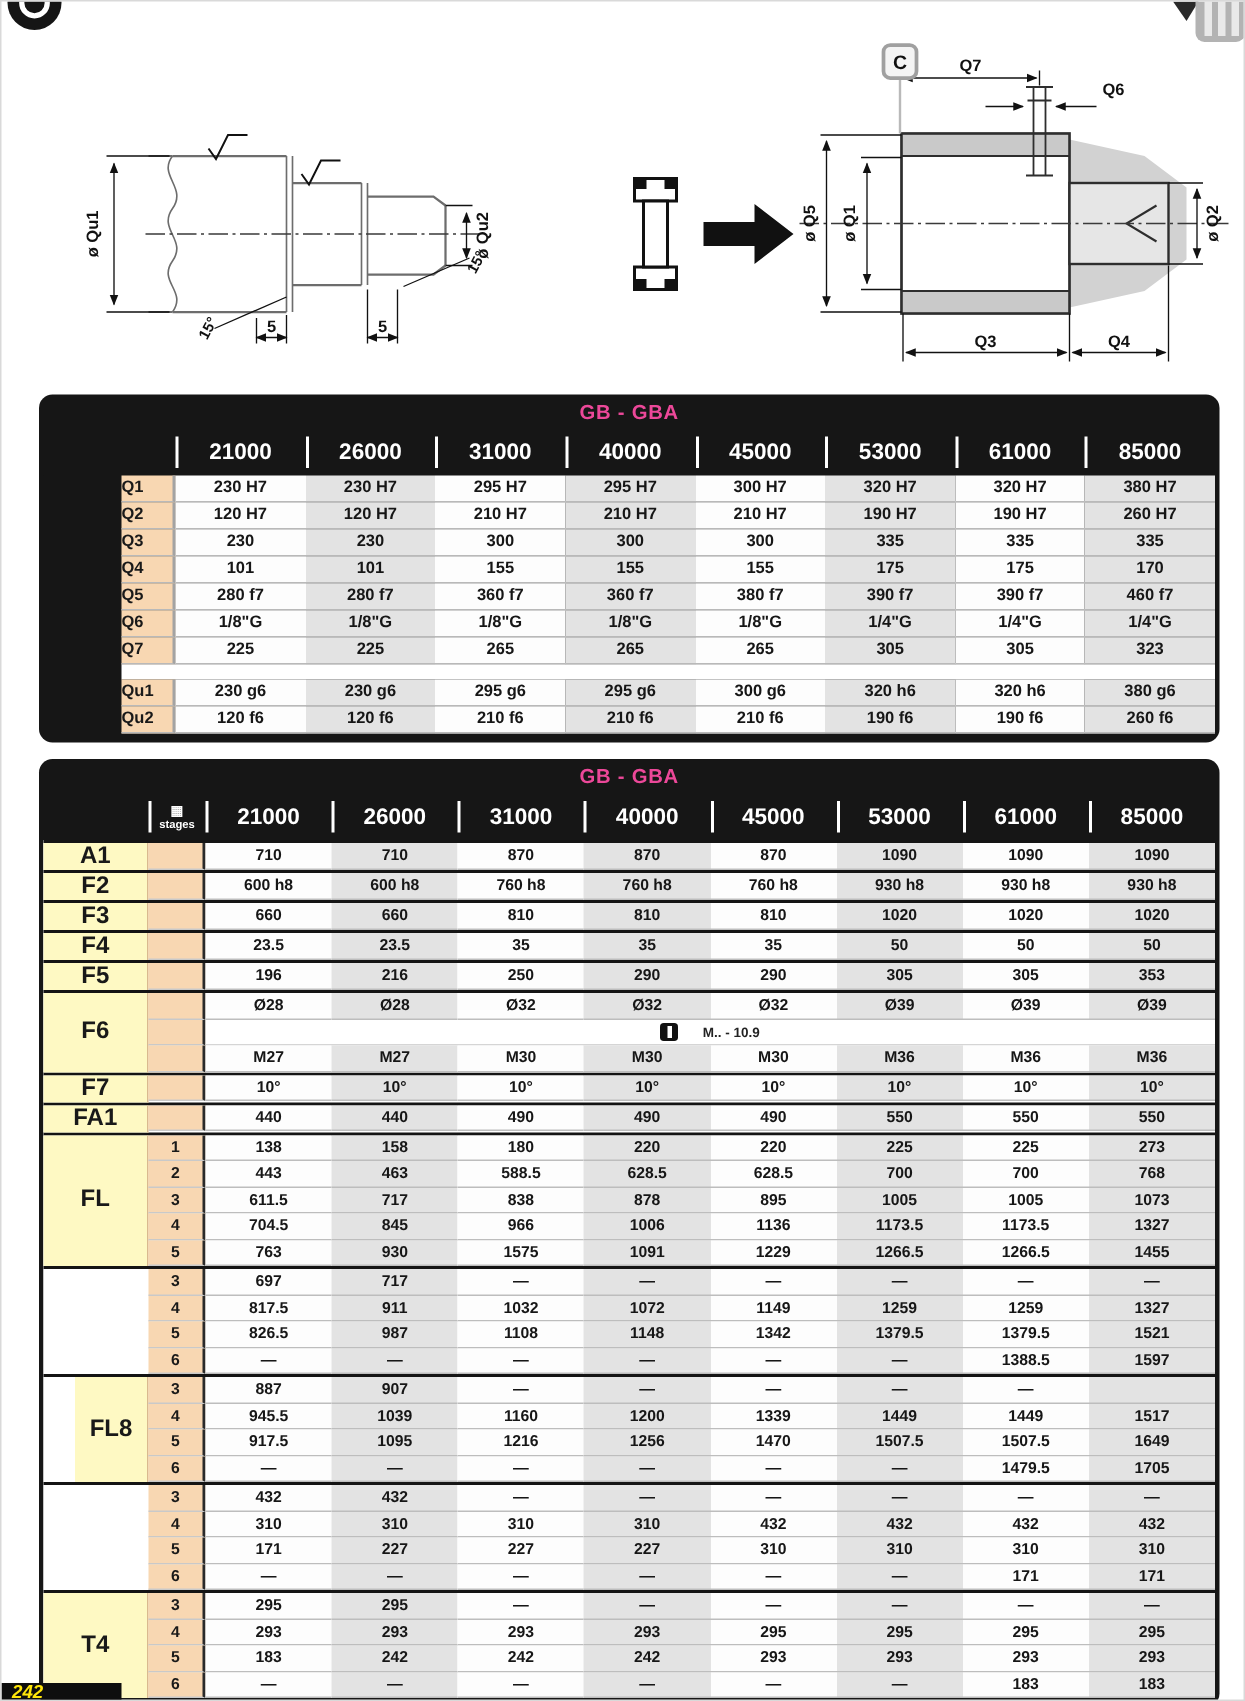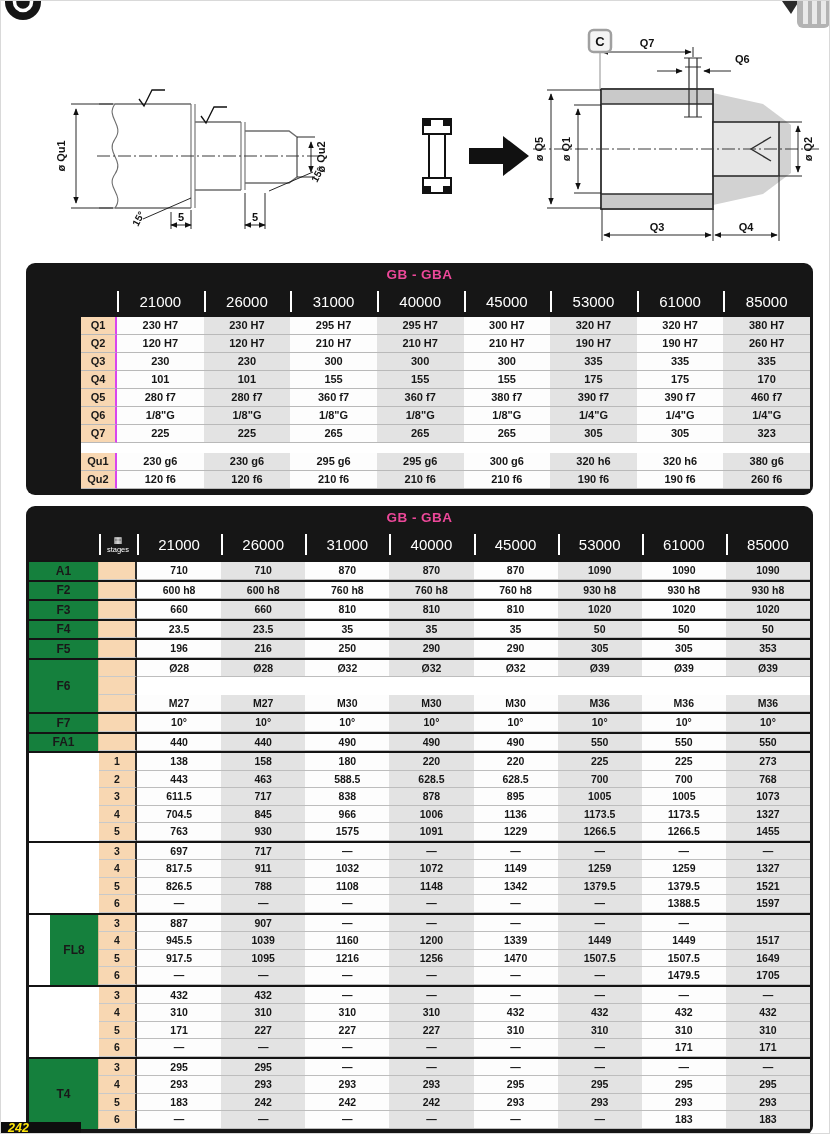--- a/index.html
+++ b/index.html
@@ -10,36 +10,36 @@
   
   .panel { position:absolute; left:25px; width:787px; background:#161616; border-radius:9px; padding:0 3px 6px 3px; }
   .t1 { top:262px; }
   .t2 { top:505px; }
   .ptitle { height:23px; line-height:23px; text-align:center; color:#ec4899; font-weight:bold; font-size:13.5px; letter-spacing:.5px; }
 
   .thead { display:grid; height:31px; }
   .t1 .thead { grid-template-columns:88px repeat(8,1fr); }
   .t2 .thead { grid-template-columns:70px 38px repeat(8,1fr); }
   .hspace { }
-  .hcell { position:relative; color:#fff; font-weight:normal; font-size:15px; display:flex; align-items:center; justify-content:center; }
+  .hcell { position:relative; color:#fff; font-weight:bold; font-size:15px; display:flex; align-items:center; justify-content:center; }
   .hcell::before { content:""; position:absolute; left:0; top:5px; bottom:5px; width:2px; background:#fff; }
   .hstages { flex-direction:column; font-size:7.5px; line-height:8px; gap:1px; }
   .hstages .stic { font-size:9px; line-height:9px; color:#fff; }
 
   .tgrid { display:grid; grid-template-columns:52px 36px repeat(8,1fr); background:#161616; }
   .hq { grid-column:1; color:#fff; font-weight:bold; font-size:27px; display:flex; align-items:center; justify-content:center; letter-spacing:1px; }
-  .rlabel { grid-column:2; height:18px; line-height:17px; background:#f8d7b2; color:#191919; font-weight:bold; font-size:11px; text-align:center; border-bottom:1px solid #b9b9b9; border-right:2px solid #d946ef; }
+  .rlabel { grid-column:2; height:18px; line-height:17px; background:#f8d7b2; color:#191919; font-weight:bold; font-size:11px; border-bottom:1px solid #b9b9b9; border-right:2px solid #a3a3a3; }
   .cell { height:18px; line-height:17px; font-size:11px; font-weight:bold; color:#161616; text-align:center; border-bottom:1px solid #b9b9b9; }
   .even { background:#fdfdfd; }
   .odd  { background:#e3e3e3; }
   .t1sep { height:10px; background:#fff; }
 
   .t2groups { background:#fff; }
   .grp { display:grid; grid-template-columns:70px 38px repeat(8,1fr); border-top:2px solid #141414; background:#fff; }
-  .glabel { grid-column:1; background:#15803d; color:#191919; font-weight:bold; font-size:12px; display:flex; align-items:center; justify-content:center; border-right:1px solid #d9b98f; }
+  .glabel { grid-column:1; background:#fef9c3; color:#191919; font-weight:bold; font-size:16px; display:flex; align-items:center; justify-content:center; border-right:1px solid #d9b98f; }
   .stage { grid-column:2; height:17.5px; line-height:16.5px; background:#f8d7b2; color:#191919; font-weight:bold; font-size:10.5px; text-align:center; border-bottom:1px solid #c9c9c9; border-right:2px solid #2a2a2a; }
   .cell2 { height:17.5px; line-height:16.5px; font-size:10.5px; font-weight:bold; color:#161616; text-align:center; border-bottom:1px solid #bdbdbd; }
   .spec { grid-column:3 / span 8; height:17.5px; background:#fff; display:flex; align-items:center; justify-content:center; gap:16px; border-bottom:1px solid #d5d5d5; font-size:9px; font-weight:bold; color:#222; }
   .bolt { position:relative; width:12px; height:12px; background:#111; border-radius:2.5px; display:inline-block; }
   .bolt::after { content:""; position:absolute; left:4.5px; top:2px; width:3px; height:8px; background:#fff; }
 
   
   .ftab { position:absolute; left:0; top:1121px; width:80px; height:13px; background:#0e0e0e; color:#ffe60a; font-weight:bold; font-size:12.5px; line-height:12px; padding-left:7px; z-index:5; font-style:italic; }
 </style>
 </head>
@@ -335,20 +335,24 @@
           <div class="stage"></div>
           <div class="cell2 even">Ø28</div>
           <div class="cell2 odd">Ø28</div>
           <div class="cell2 even">Ø32</div>
           <div class="cell2 odd">Ø32</div>
           <div class="cell2 even">Ø32</div>
           <div class="cell2 odd">Ø39</div>
           <div class="cell2 even">Ø39</div>
           <div class="cell2 odd">Ø39</div>
           <div class="stage"></div>
+          <div class="spec">
+            <div class="bolt"></div>
+            <div class="spectxt">M.. - 10.9</div>
+          </div>
           <div class="stage"></div>
           <div class="cell2 even">M27</div>
           <div class="cell2 odd">M27</div>
           <div class="cell2 even">M30</div>
           <div class="cell2 odd">M30</div>
           <div class="cell2 even">M30</div>
           <div class="cell2 odd">M36</div>
           <div class="cell2 even">M36</div>
           <div class="cell2 odd">M36</div>
         </div>
@@ -370,20 +374,21 @@
           <div class="cell2 even">440</div>
           <div class="cell2 odd">440</div>
           <div class="cell2 even">490</div>
           <div class="cell2 odd">490</div>
           <div class="cell2 even">490</div>
           <div class="cell2 odd">550</div>
           <div class="cell2 even">550</div>
           <div class="cell2 odd">550</div>
         </div>
         <div class="grp">
+          <div class="glabel" style="grid-row: 1 / span 5;">FL</div>
           <div class="stage">1</div>
           <div class="cell2 even">138</div>
           <div class="cell2 odd">158</div>
           <div class="cell2 even">180</div>
           <div class="cell2 odd">220</div>
           <div class="cell2 even">220</div>
           <div class="cell2 odd">225</div>
           <div class="cell2 even">225</div>
           <div class="cell2 odd">273</div>
           <div class="stage">2</div>
@@ -437,21 +442,21 @@
           <div class="cell2 even">817.5</div>
           <div class="cell2 odd">911</div>
           <div class="cell2 even">1032</div>
           <div class="cell2 odd">1072</div>
           <div class="cell2 even">1149</div>
           <div class="cell2 odd">1259</div>
           <div class="cell2 even">1259</div>
           <div class="cell2 odd">1327</div>
           <div class="stage">5</div>
           <div class="cell2 even">826.5</div>
-          <div class="cell2 odd">788</div>
+          <div class="cell2 odd">987</div>
           <div class="cell2 even">1108</div>
           <div class="cell2 odd">1148</div>
           <div class="cell2 even">1342</div>
           <div class="cell2 odd">1379.5</div>
           <div class="cell2 even">1379.5</div>
           <div class="cell2 odd">1521</div>
           <div class="stage">6</div>
           <div class="cell2 even">—</div>
           <div class="cell2 odd">—</div>
           <div class="cell2 even">—</div>

